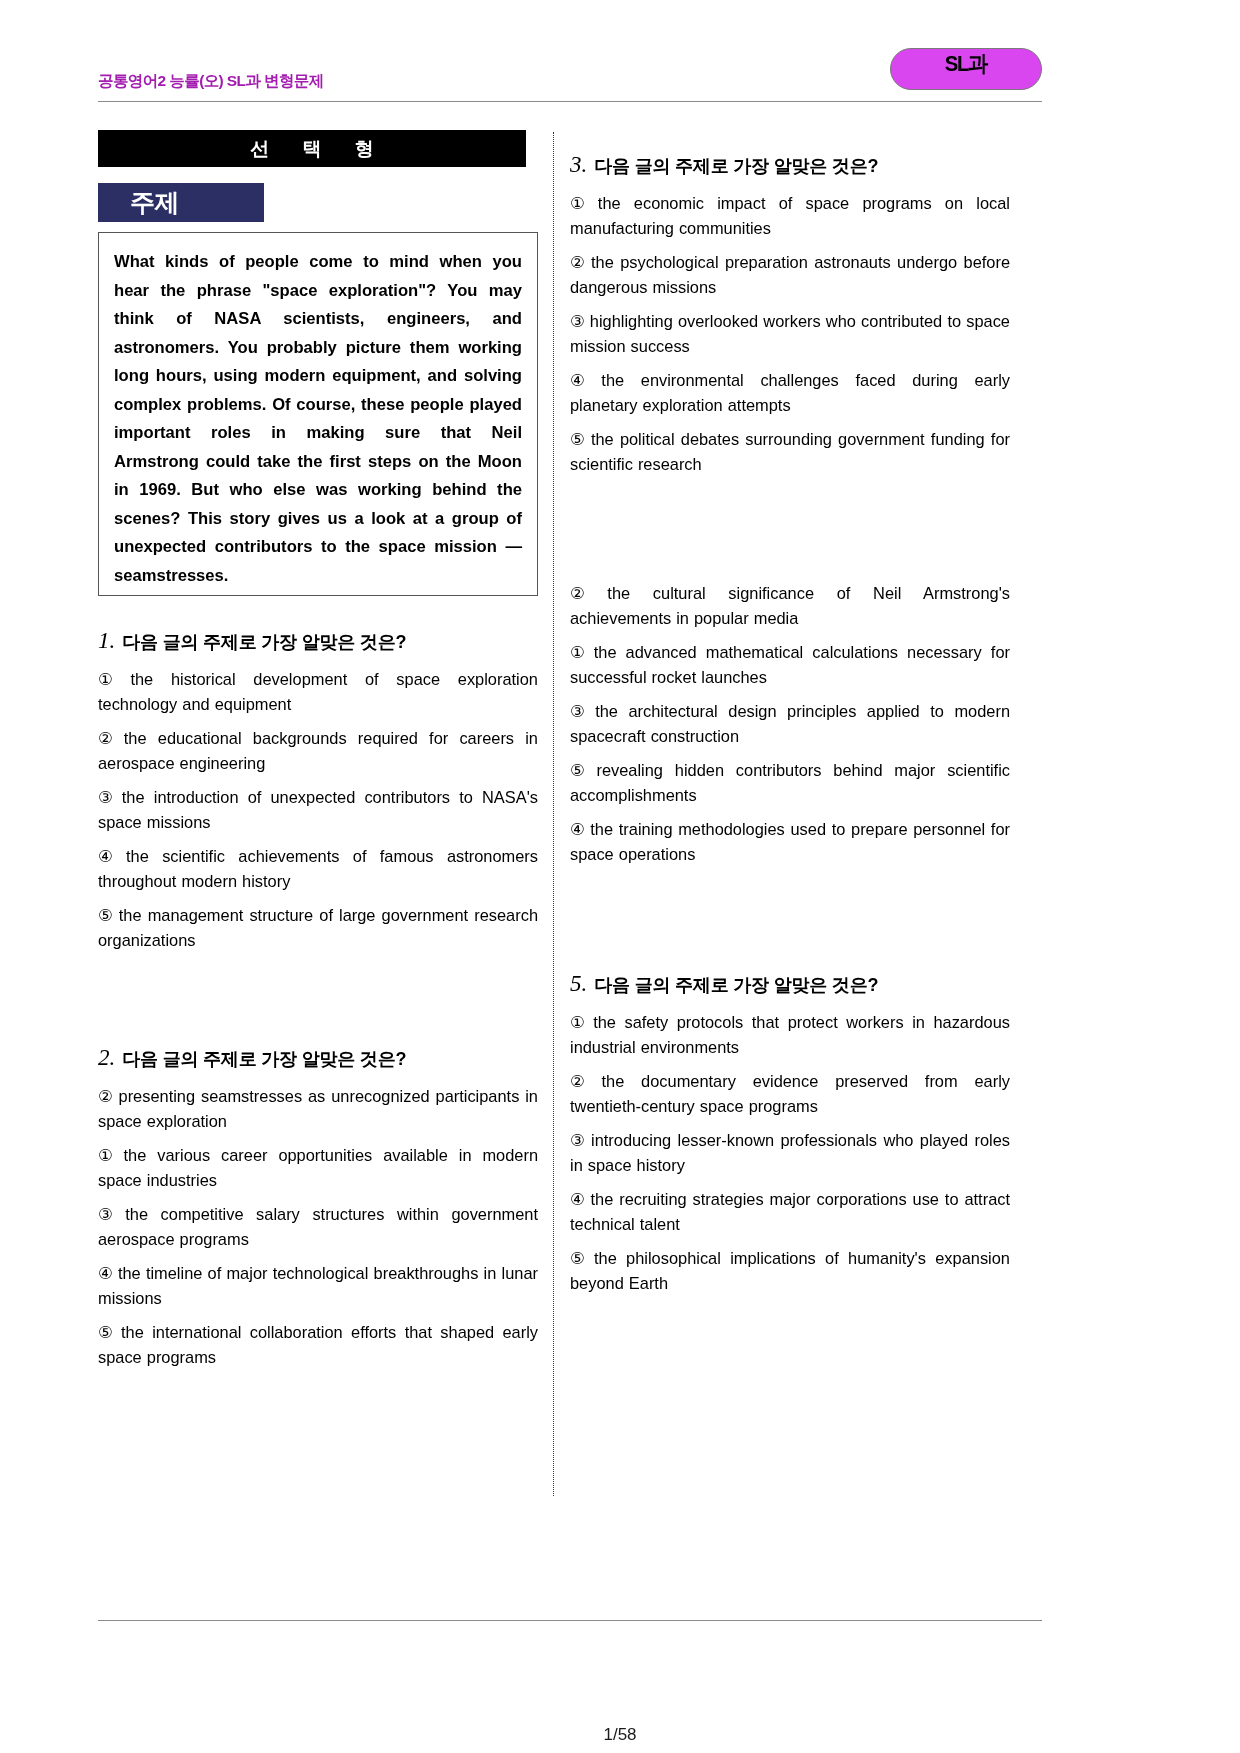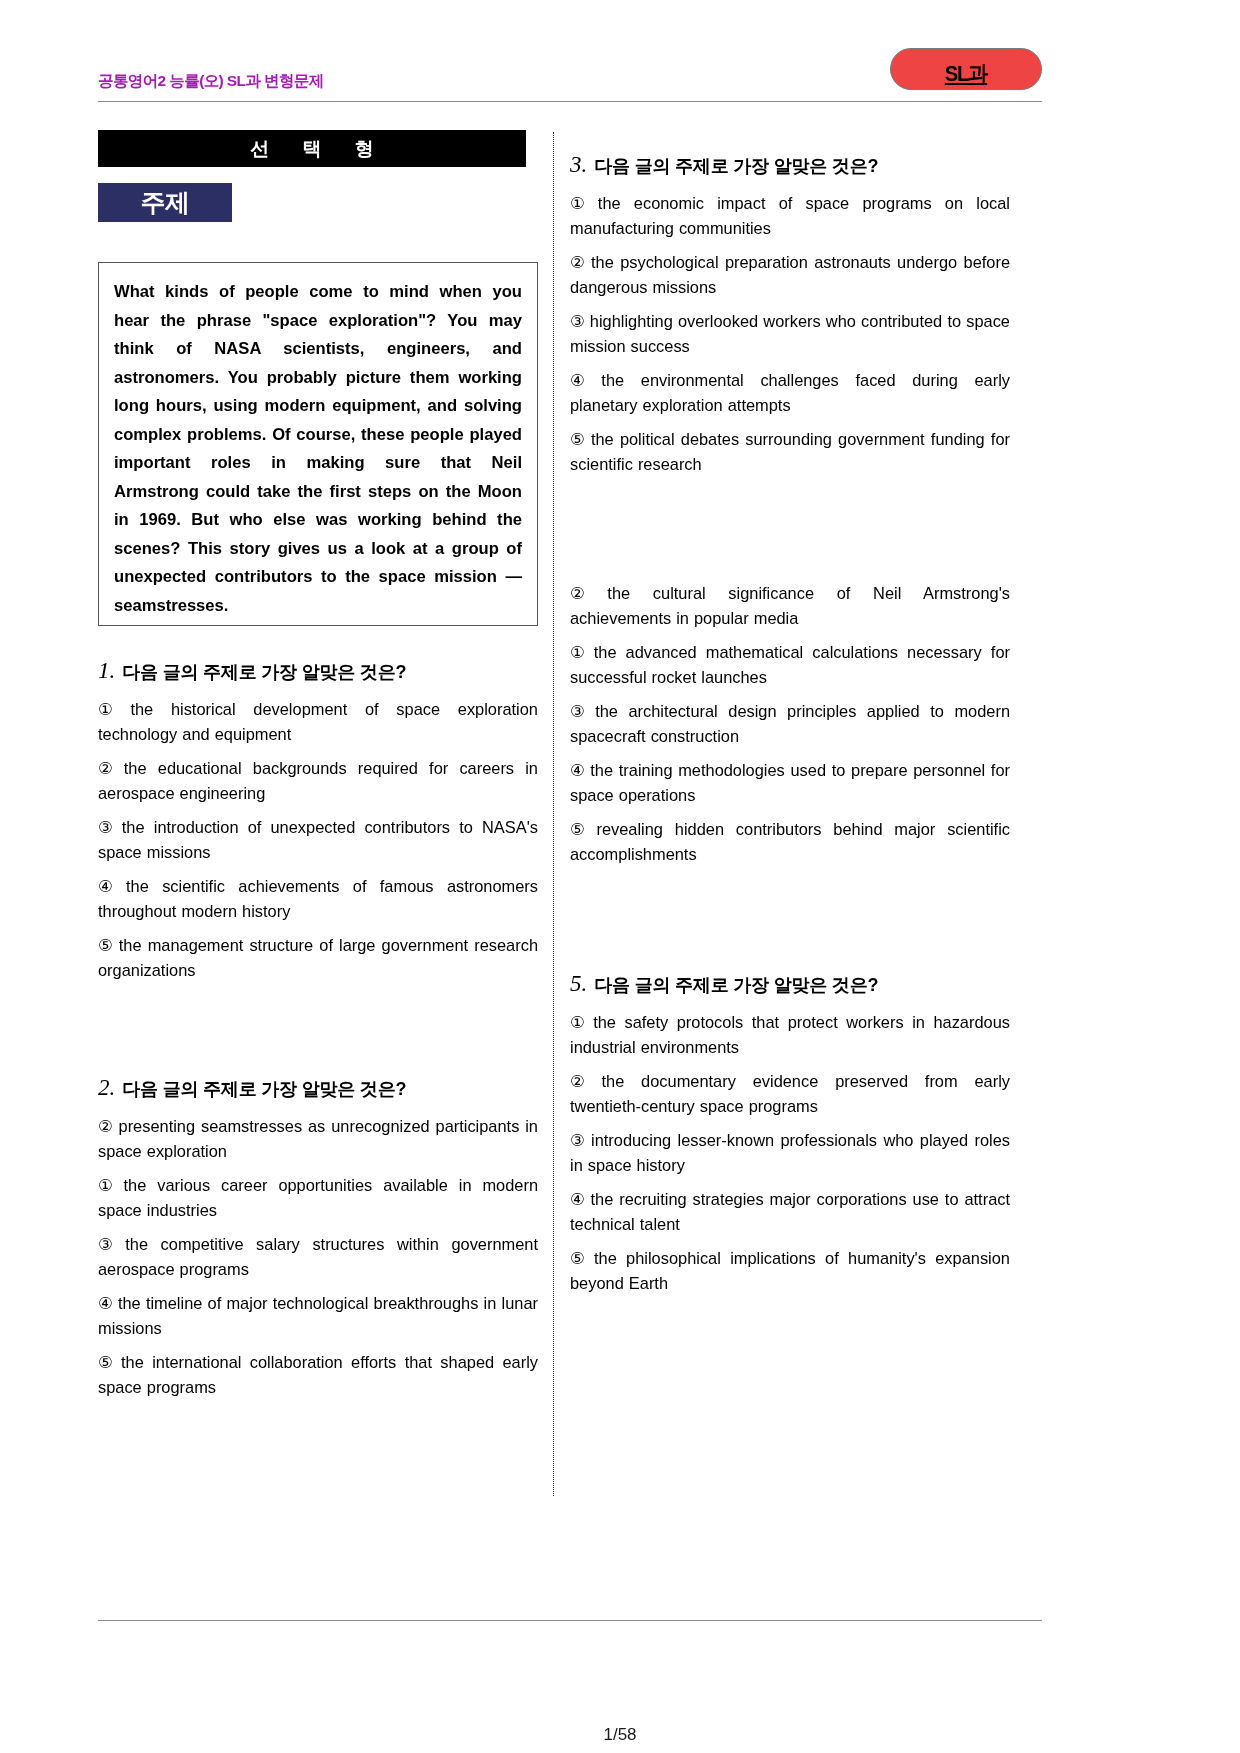--- a/index.html
+++ b/index.html
@@ -43,25 +43,24 @@
     white-space: nowrap;
   }
   .header-badge {
     position: absolute;
     right: 0;
     top: 8px;
     width: 150px;
     height: 40px;
     border: 1.3px solid #7a7a7a;
     border-radius: 22px;
-    background: #ef4444;
+    background: #d946ef;
     display: flex;
-    align-items: flex-end;
+    align-items: flex-start;
     justify-content: center;
-    text-decoration: underline;
   }
   .header-badge span {
     font-size: 22px;
     font-weight: bold;
     letter-spacing: -1.4px;
     color: #000;
     transform: scaleX(0.92);
   }
   .header-rule {
     position: absolute;
@@ -108,22 +107,23 @@
     text-indent: 14px;
   }
 
   
   .type-label {
     width: 134px;
     height: 39px;
     background: #2b2f63;
     display: flex;
     align-items: center;
-    justify-content: center;
-    margin-bottom: 40px;
+    justify-content: flex-start;
+    margin-bottom: 10px;
+    padding-left: 32px;
   }
   .type-label span {
     color: #ffffff;
     font-size: 25px;
     font-weight: bold;
     letter-spacing: -0.5px;
   }
 
   
   .passage-box {
@@ -271,22 +271,22 @@
       <p class="choice"><span class="marker">④</span><span>the environmental challenges faced during early planetary exploration attempts</span></p>
       <p class="choice"><span class="marker">⑤</span><span>the political debates surrounding government funding for scientific research</span></p>
     </div>
 
     <div class="gap-lg"></div>
 
     <div class="question">
       <p class="choice"><span class="marker">②</span><span>the cultural significance of Neil Armstrong's achievements in popular media</span></p>
       <p class="choice"><span class="marker">①</span><span>the advanced mathematical calculations necessary for successful rocket launches</span></p>
       <p class="choice"><span class="marker">③</span><span>the architectural design principles applied to modern spacecraft construction</span></p>
+      <p class="choice"><span class="marker">⑤</span><span>revealing hidden contributors behind major scientific accomplishments</span></p>
       <p class="choice"><span class="marker">④</span><span>the training methodologies used to prepare personnel for space operations</span></p>
-      <p class="choice"><span class="marker">⑤</span><span>revealing hidden contributors behind major scientific accomplishments</span></p>
     </div>
 
     <div class="gap-lg"></div>
 
     <div class="question">
       <div class="q-stem">
         <span class="q-num">5.</span><span class="q-text">다음 글의 주제로 가장 알맞은 것은?</span>
       </div>
       <p class="choice"><span class="marker">①</span><span>the safety protocols that protect workers in hazardous industrial environments</span></p>
       <p class="choice"><span class="marker">②</span><span>the documentary evidence preserved from early twentieth-century space programs</span></p>

